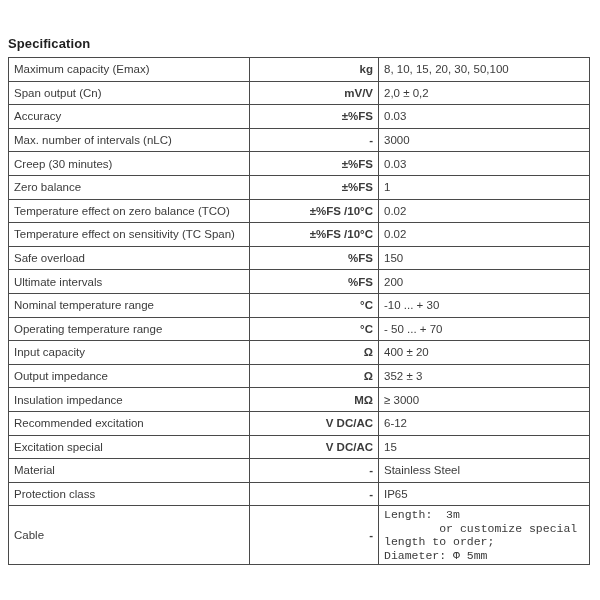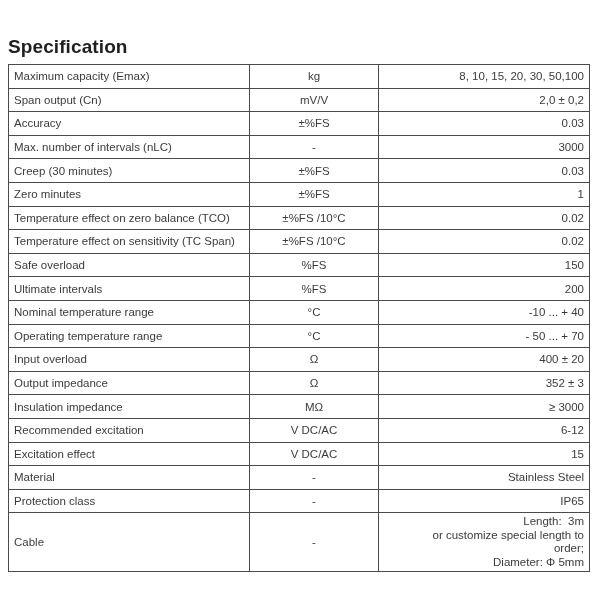--- a/index.html
+++ b/index.html
@@ -12,21 +12,21 @@
     height: 600px;
     overflow: hidden;
     font-family: "Liberation Sans", sans-serif;
     color: #3b3b3b;
   }
   .page {
     padding: 36px 8px 0 8px;
     box-sizing: border-box;
   }
   .heading {
-    font-size: 19px;
+    font-size: 13px;
     font-weight: bold;
     color: #1f1f1f;
     margin: 0 0 6px 0;
     letter-spacing: 0.1px;
   }
   table.spec {
     border-collapse: collapse;
     table-layout: fixed;
     width: 581px;
     border-radius: 32px;
@@ -35,28 +35,29 @@
     border: 1px solid #4a4a4a;
     font-size: 11.5px;
     color: #3b3b3b;
     height: 23.6px;
     padding: 0 5px;
     box-sizing: border-box;
     vertical-align: middle;
     overflow: hidden;
   }
   td.param { width: 241px; text-align: left; }
-  td.unit  { width: 129px; text-align: center; }
-  td.value { width: 211px; text-align: right; }
+  td.unit  { width: 129px; text-align: right; font-weight: bold; }
+  td.value { width: 211px; text-align: left; }
   td.value.multiline {
-    text-align: right;
+    text-align: left;
     white-space: pre-wrap;
     line-height: 13.5px;
     padding: 2px 5px;
     height: 40px;
+    font-family: Liberation Mono, monospace;
   }
 </style>
 </head>
 <body>
 
 <div class="page">
   <div class="heading">Specification</div>
 
   <table class="spec">
     <tbody id="spec-body">
@@ -79,21 +80,21 @@
           <td class="param">Max. number of intervals (nLC)</td>
           <td class="unit">-</td>
           <td class="value">3000</td>
         </tr>
         <tr>
           <td class="param">Creep (30 minutes)</td>
           <td class="unit">±%FS</td>
           <td class="value">0.03</td>
         </tr>
         <tr>
-          <td class="param">Zero minutes</td>
+          <td class="param">Zero balance</td>
           <td class="unit">±%FS</td>
           <td class="value">1</td>
         </tr>
         <tr>
           <td class="param">Temperature effect on zero balance (TCO)</td>
           <td class="unit">±%FS /10°C</td>
           <td class="value">0.02</td>
         </tr>
         <tr>
           <td class="param">Temperature effect on sensitivity (TC Span)</td>
@@ -106,49 +107,49 @@
           <td class="value">150</td>
         </tr>
         <tr>
           <td class="param">Ultimate intervals</td>
           <td class="unit">%FS</td>
           <td class="value">200</td>
         </tr>
         <tr>
           <td class="param">Nominal temperature range</td>
           <td class="unit">°C</td>
-          <td class="value">-10 ... + 40</td>
+          <td class="value">-10 ... + 30</td>
         </tr>
         <tr>
           <td class="param">Operating temperature range</td>
           <td class="unit">°C</td>
           <td class="value">- 50 ... + 70</td>
         </tr>
         <tr>
-          <td class="param">Input overload</td>
+          <td class="param">Input capacity</td>
           <td class="unit">Ω</td>
           <td class="value">400 ± 20</td>
         </tr>
         <tr>
           <td class="param">Output impedance</td>
           <td class="unit">Ω</td>
           <td class="value">352 ± 3</td>
         </tr>
         <tr>
           <td class="param">Insulation impedance</td>
           <td class="unit">MΩ</td>
           <td class="value">≥ 3000</td>
         </tr>
         <tr>
           <td class="param">Recommended excitation</td>
           <td class="unit">V DC/AC</td>
           <td class="value">6-12</td>
         </tr>
         <tr>
-          <td class="param">Excitation effect</td>
+          <td class="param">Excitation special</td>
           <td class="unit">V DC/AC</td>
           <td class="value">15</td>
         </tr>
         <tr>
           <td class="param">Material</td>
           <td class="unit">-</td>
           <td class="value">Stainless Steel</td>
         </tr>
         <tr>
           <td class="param">Protection class</td>

